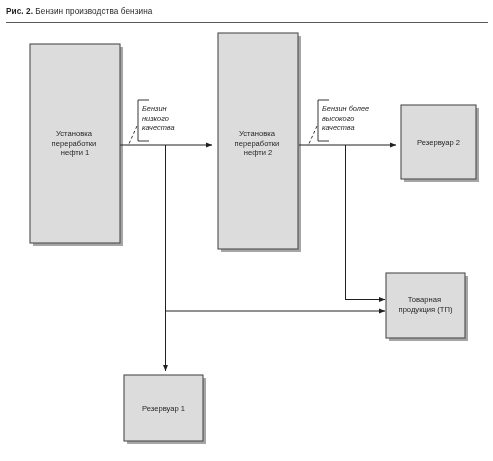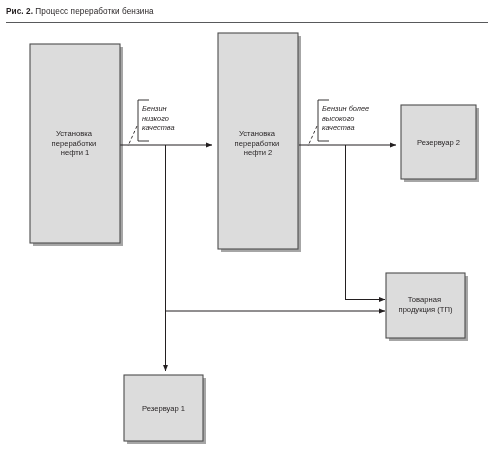--- a/index.html
+++ b/index.html
@@ -61,21 +61,21 @@
     fill: #231f20;
   }
 </style>
 </head>
 <body>
 
 <div id="figure-root">
 
   <div class="caption">
     <span class="cap-num">Рис. 2.</span>
-    <span>Процесс переработки бензина</span>
+    <span>Бензин производства бензина</span>
   </div>
 
   <div class="rule"></div>
 
   <svg class="diagram" viewBox="0 0 493 461">
     <defs>
       <marker id="arrowhead" markerWidth="7" markerHeight="7" refX="6.4" refY="3" orient="auto" markerUnits="userSpaceOnUse">
         <path d="M0,0.4 L6.6,3 L0,5.6 Z" fill="#231f20"></path>
       </marker>
     </defs>

